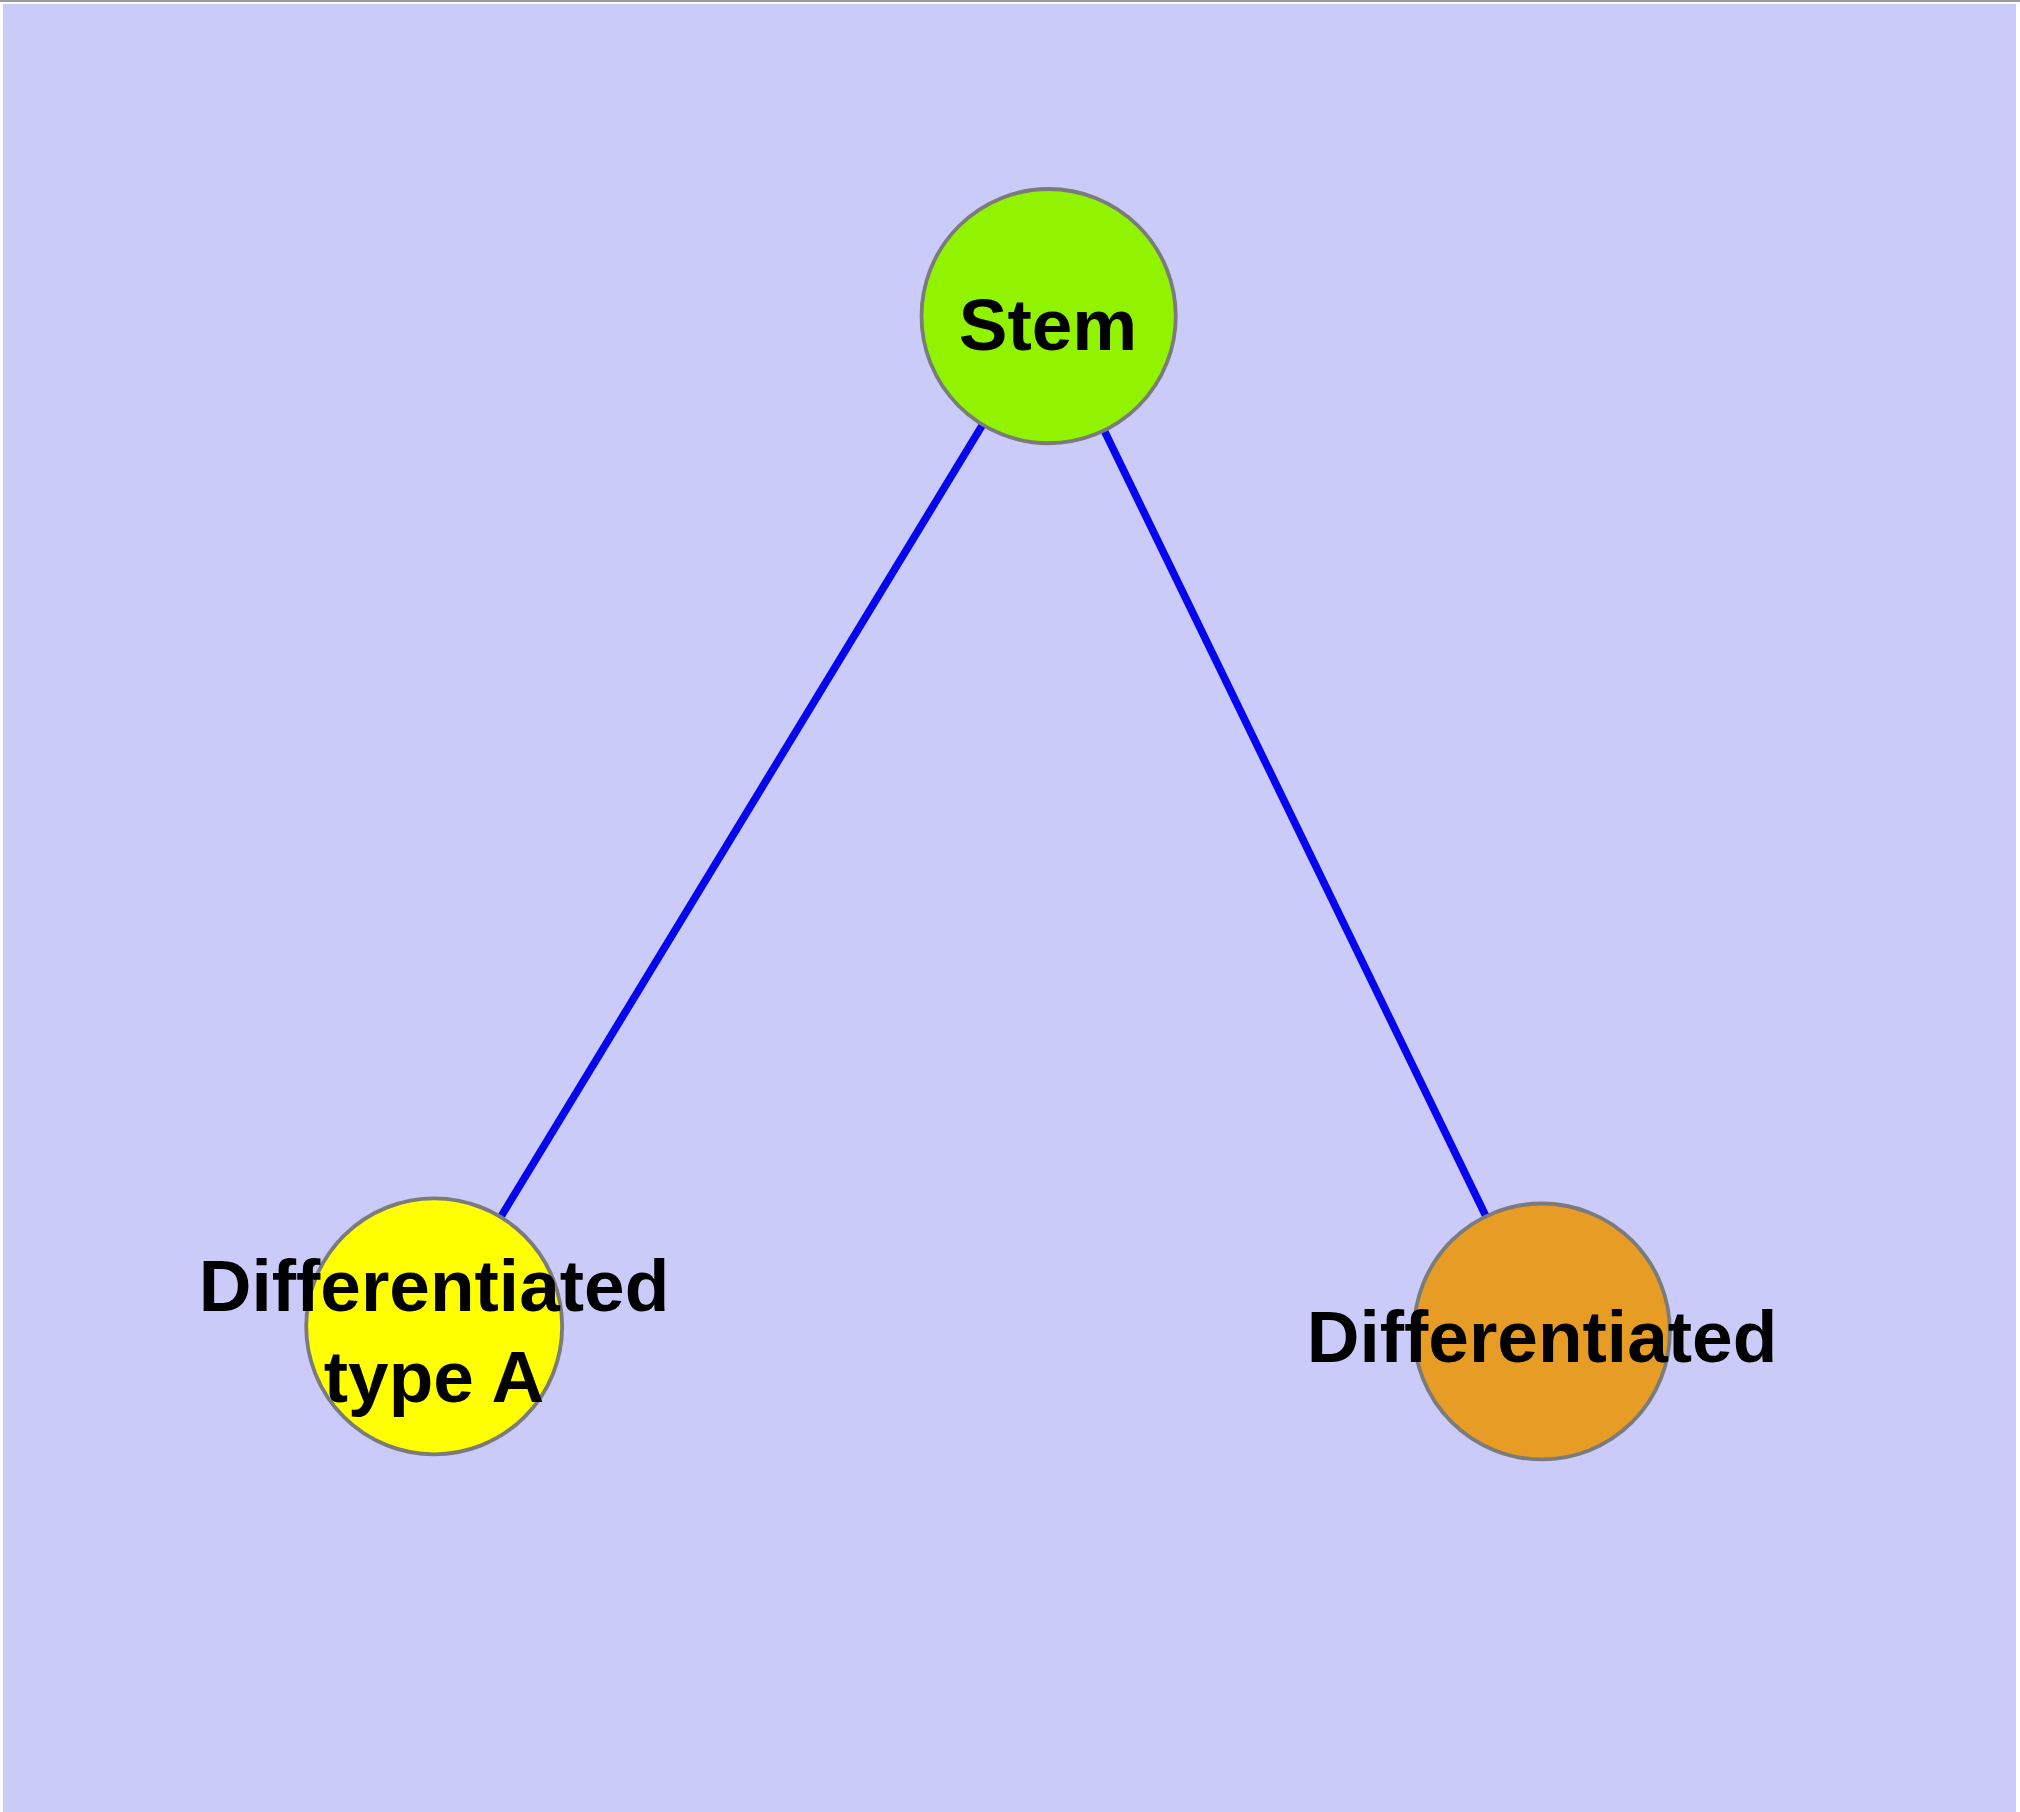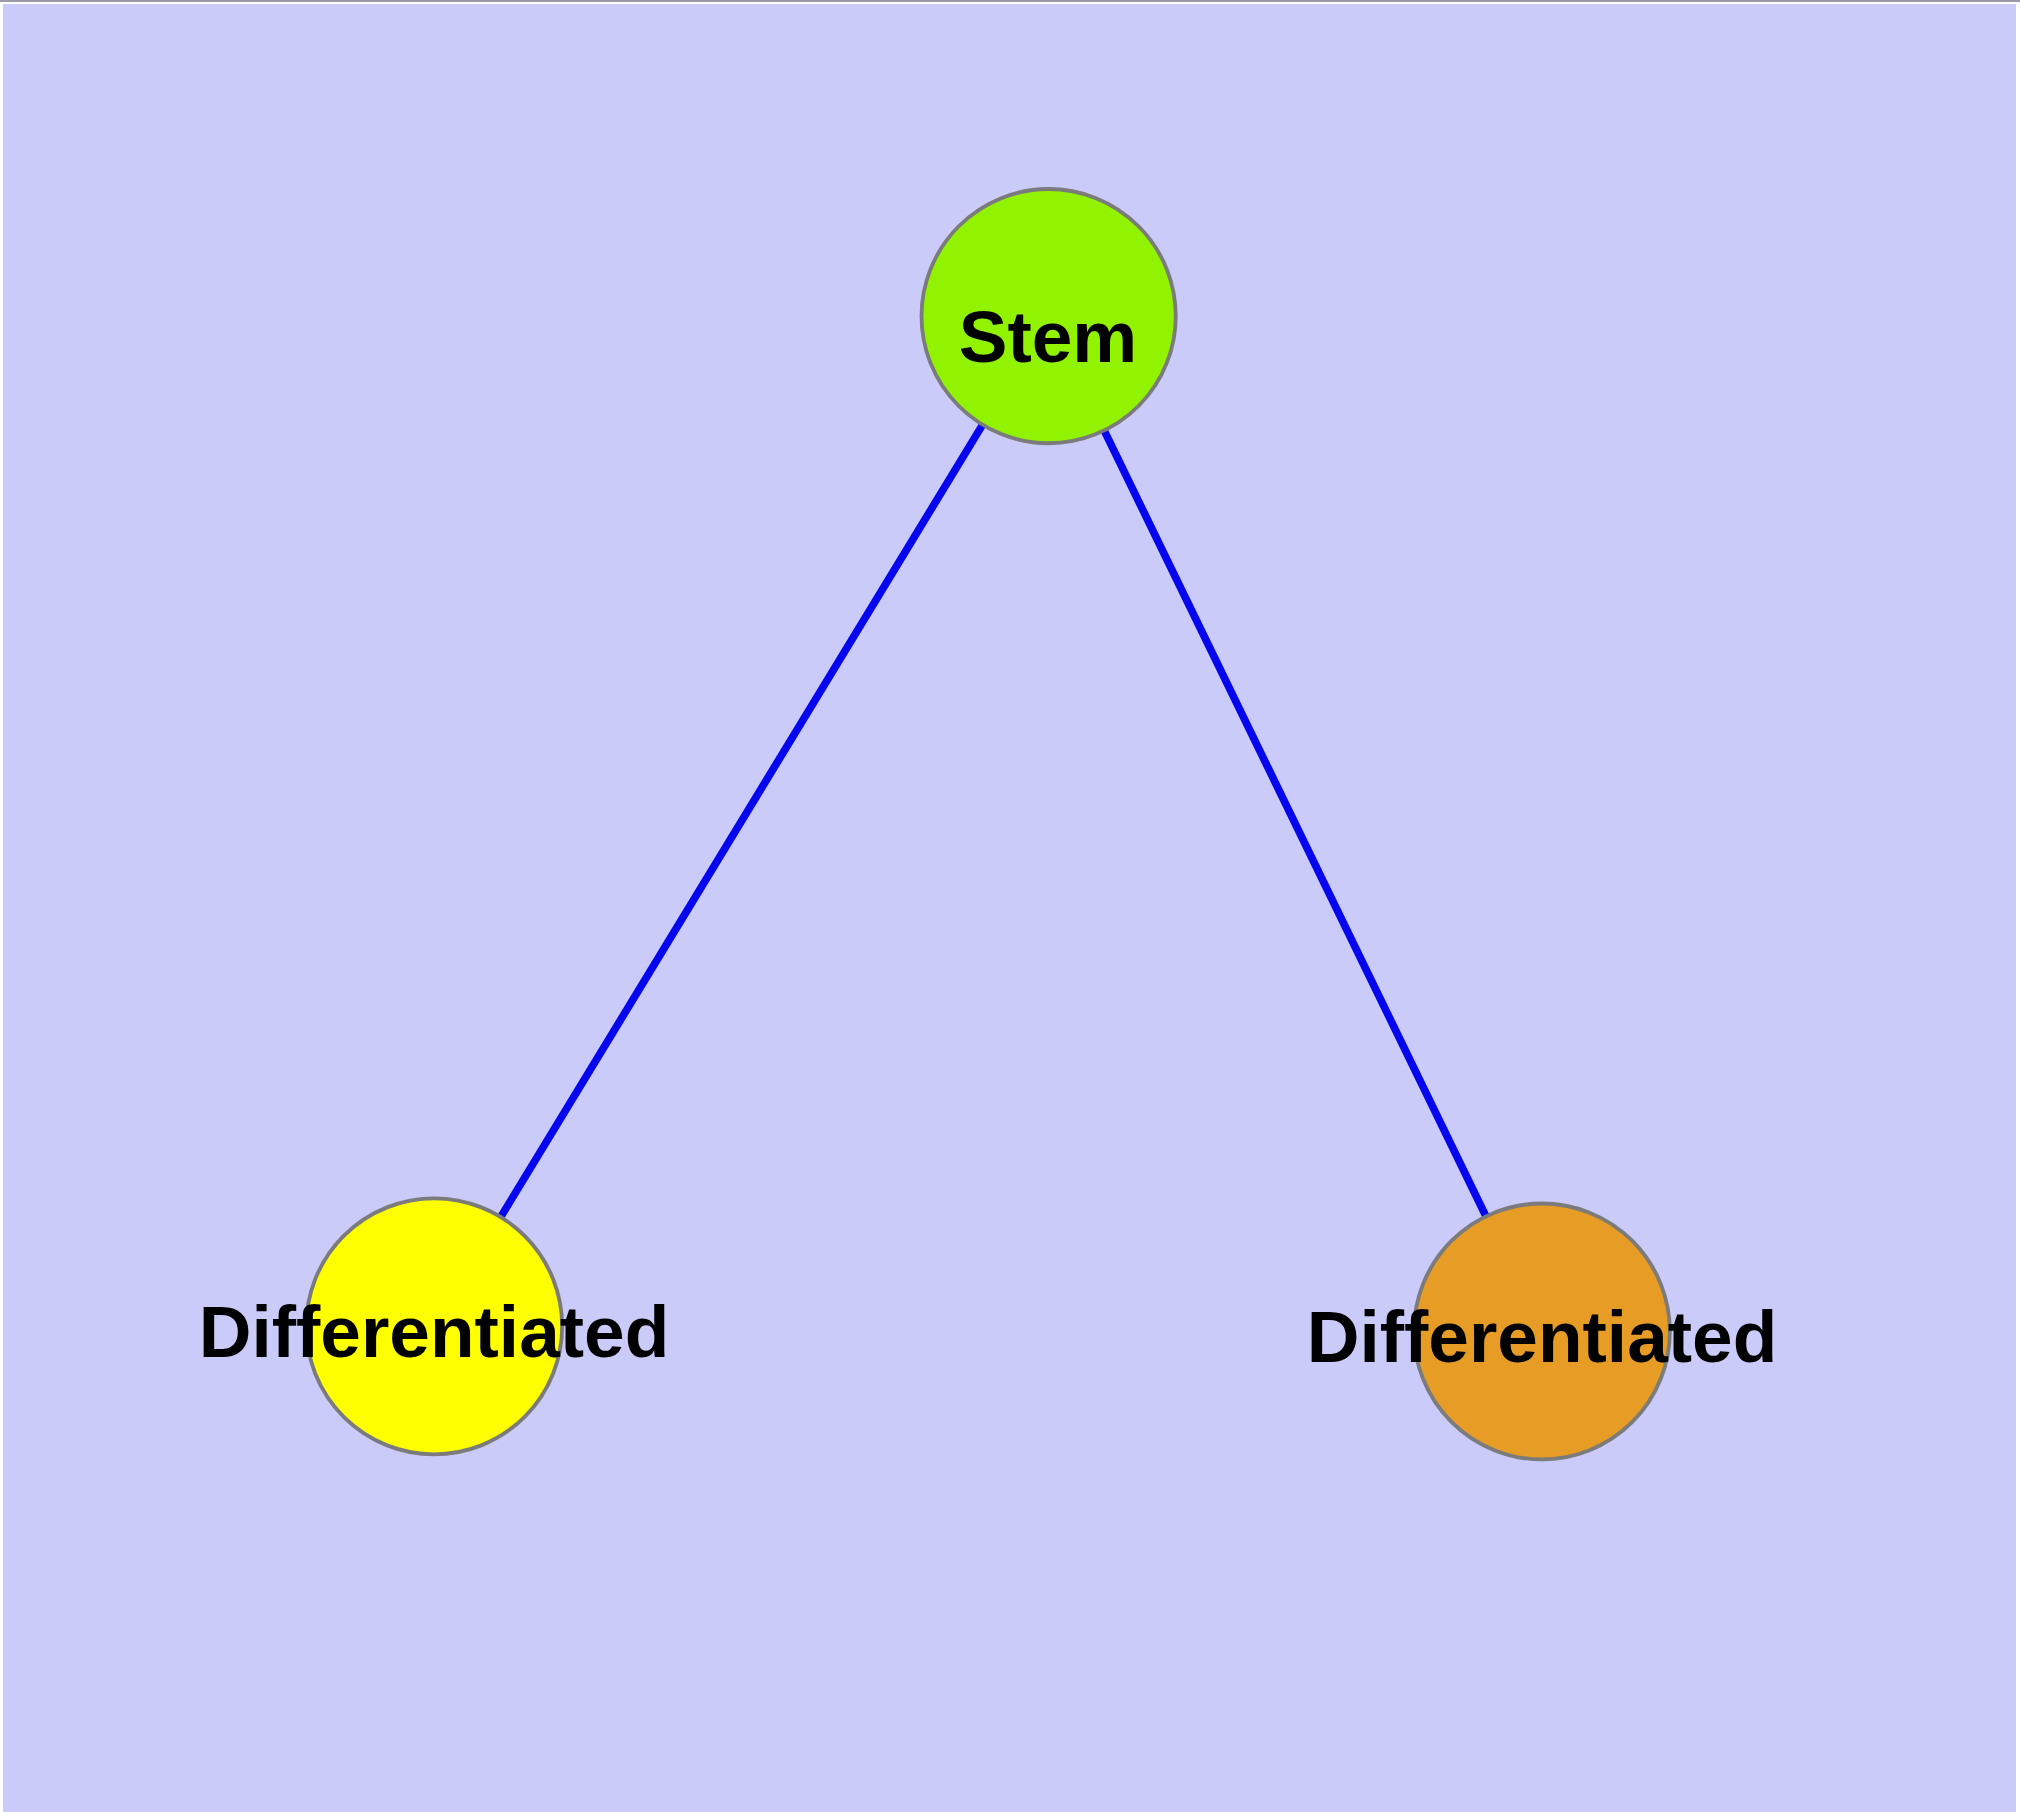--- a/index.html
+++ b/index.html
@@ -59,25 +59,26 @@
       <line class="edge" x1="1237" y1="373" x2="512" y2="1565" stroke="#0505ee" stroke-width="9"></line>
       <line class="edge" x1="1237" y1="373" x2="1819" y2="1571" stroke="#0505ee" stroke-width="9"></line>
     </g>
     <g>
       <circle cx="1237" cy="373" r="150" fill="#92f300" stroke="#7b7b7b" stroke-width="4.5"></circle>
       <circle cx="512" cy="1565" r="151" fill="#ffff00" stroke="#7b7b7b" stroke-width="4.5"></circle>
       <circle cx="1819" cy="1571" r="151" fill="#e69c25" stroke="#7b7b7b" stroke-width="4.5"></circle>
     </g>
   </svg>
 
-  <div class="node-label" style="left: 1048px; top: 336px; color: rgb(0, 0, 0);">
+  <div class="node-label" style="left: 1048px; top: 324px; color: rgb(0, 0, 0);">
     <div>Stem</div>
   </div>
 
   <div class="node-label" style="left: 434px; top: 1331px; color: rgb(0, 0, 0);">
     <div>Differentiated</div>
+    <div>type A</div>
   </div>
 
   <div class="node-label" style="left: 1542px; top: 1336px; color: rgb(0, 0, 0);">
     <div>Differentiated</div>
   </div>
 </div>
 
 
 </body></html>

